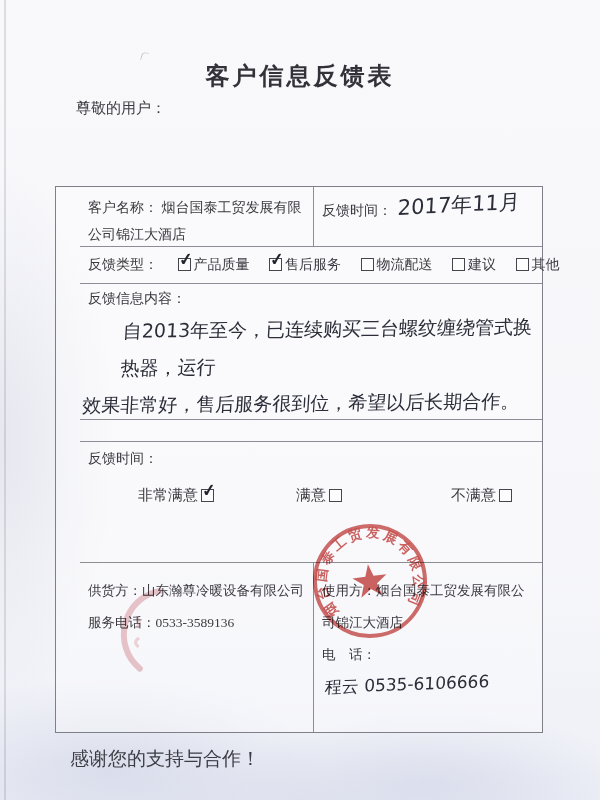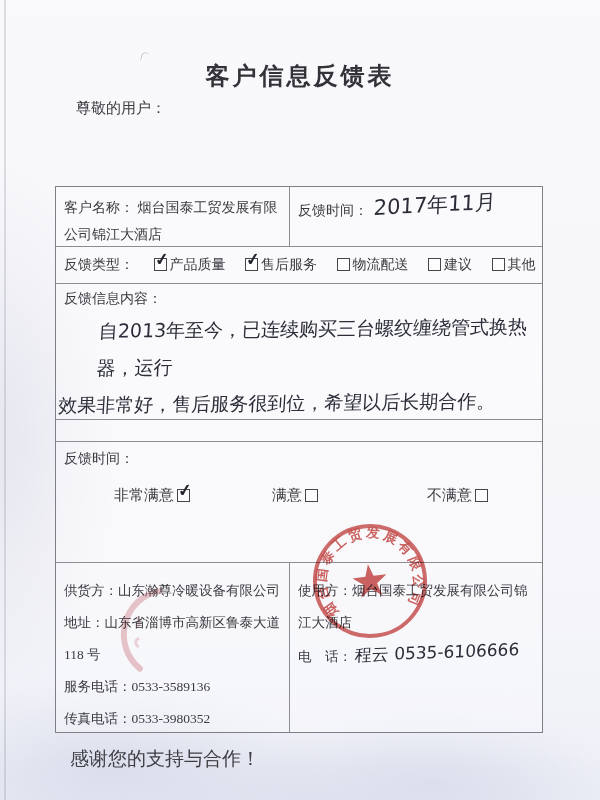--- a/index.html
+++ b/index.html
@@ -29,21 +29,21 @@
     font-size:24px; font-weight:bold; letter-spacing:3px; color:#323238;
   }
   .salutation{ position:absolute; left:76px; top:99px; font-size:15px; }
   .intro{ position:absolute; left:73px; top:127px; width:468px; font-size:15px; line-height:33px; }
   .intro .l1{ padding-left:34px; }
   .closing{ position:absolute; left:70px; top:703px; font-size:19px;margin-top:43px; }
 
   .ftable{
     position:absolute; left:55px; top:186px; width:488px;
     border:1px solid #7f7f88; background:rgba(255,255,255,.35);
-    font-size:14px; color:#3a3a40;
+    font-size:14px; color:#3a3a40;padding-left:24px;
   }
   .frow{ position:relative; border-top:1px solid #8d8d96; }
   .frow:first-child{ border-top:none; }
   .cells{ display:flex; }
   .cell-l{ width:234px; border-right:1px solid #8d8d96; padding:7px 8px; }
   .cell-r{ flex:1; padding:7px 8px; }
   .r1{ height:59px; }
   .r1 .cell-l{ line-height:27px; }
   .r2{ height:37px; padding:9px 8px; white-space:nowrap; }
   .r3{ height:136px; padding:6px 8px; }
@@ -119,23 +119,21 @@
     <div class="frow r5">
       <div>反馈时间：</div>
       <span class="sat-opt sat-0"><span>非常满意</span><span class="cb"><span class="cb-mark">✓</span></span></span>
       <span class="sat-opt sat-1"><span>满意</span><span class="cb"><span class="cb-mark"></span></span></span>
       <span class="sat-opt sat-2"><span>不满意</span><span class="cb"><span class="cb-mark"></span></span></span>
     </div>
 
     <div class="frow r6 cells">
       <div class="cell-l">
         <p><span>供货方：</span><span>山东瀚尊冷暖设备有限公司</span></p>
-        <p><span>地址：</span><span>山东省淄博市高新区鲁泰大道 118 号</span></p>
         <p><span>服务电话：</span><span>0533-3589136</span></p>
-        <p><span>传真电话：</span><span>0533-3980352</span></p>
       </div>
       <div class="cell-r">
         <p><span>使用方：</span><span>烟台国泰工贸发展有限公司锦江大酒店</span></p>
         <p><span>电　话：</span><span class="hand hand-phone">程云 0535-6106666</span></p>
       </div>
     </div>
 
   </div>
 
   <svg class="seal" viewBox="0 0 120 120">

